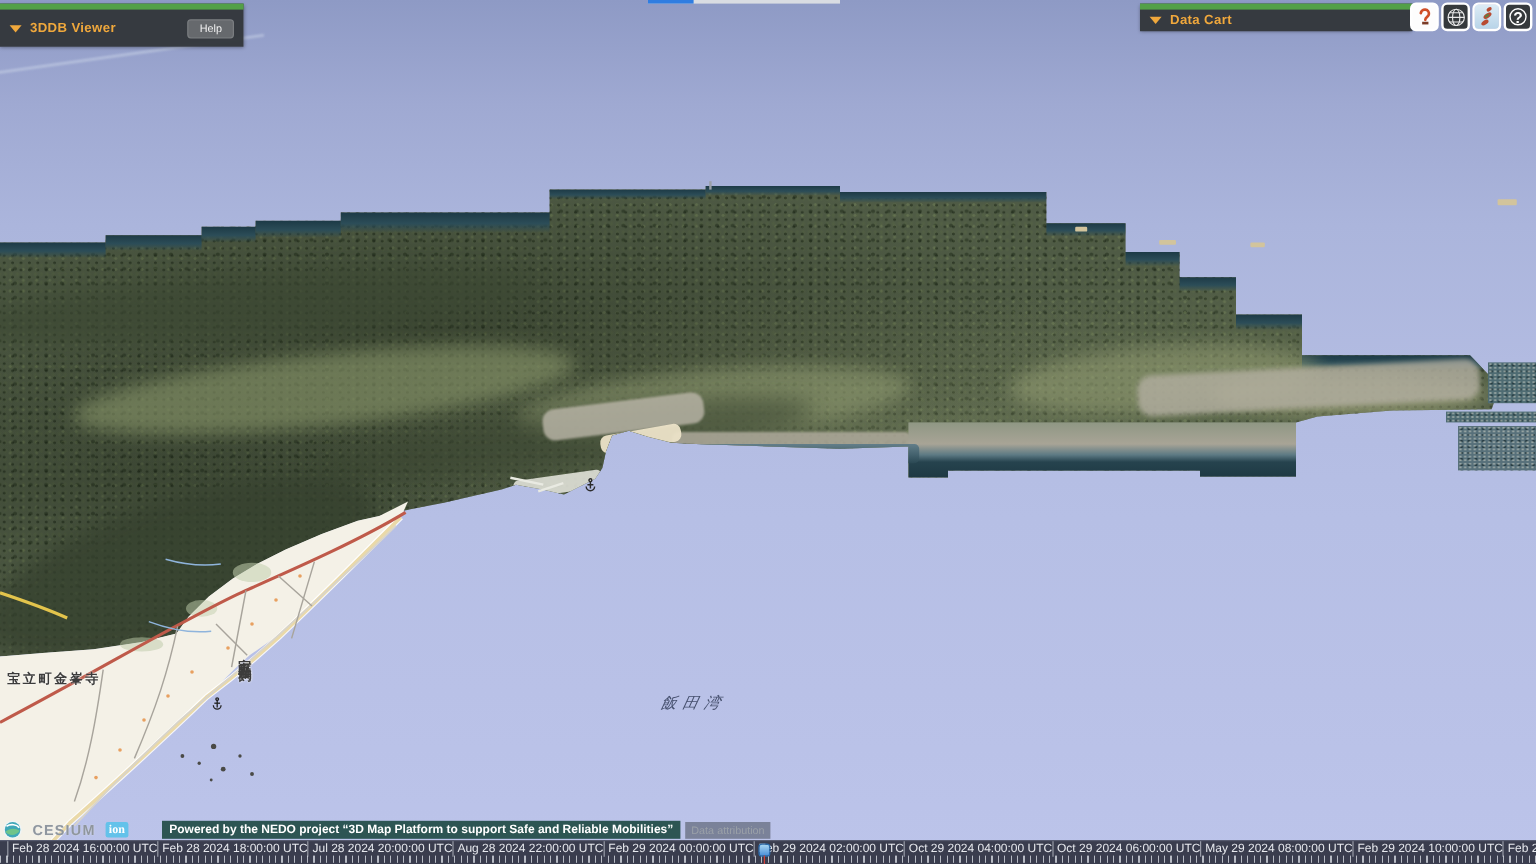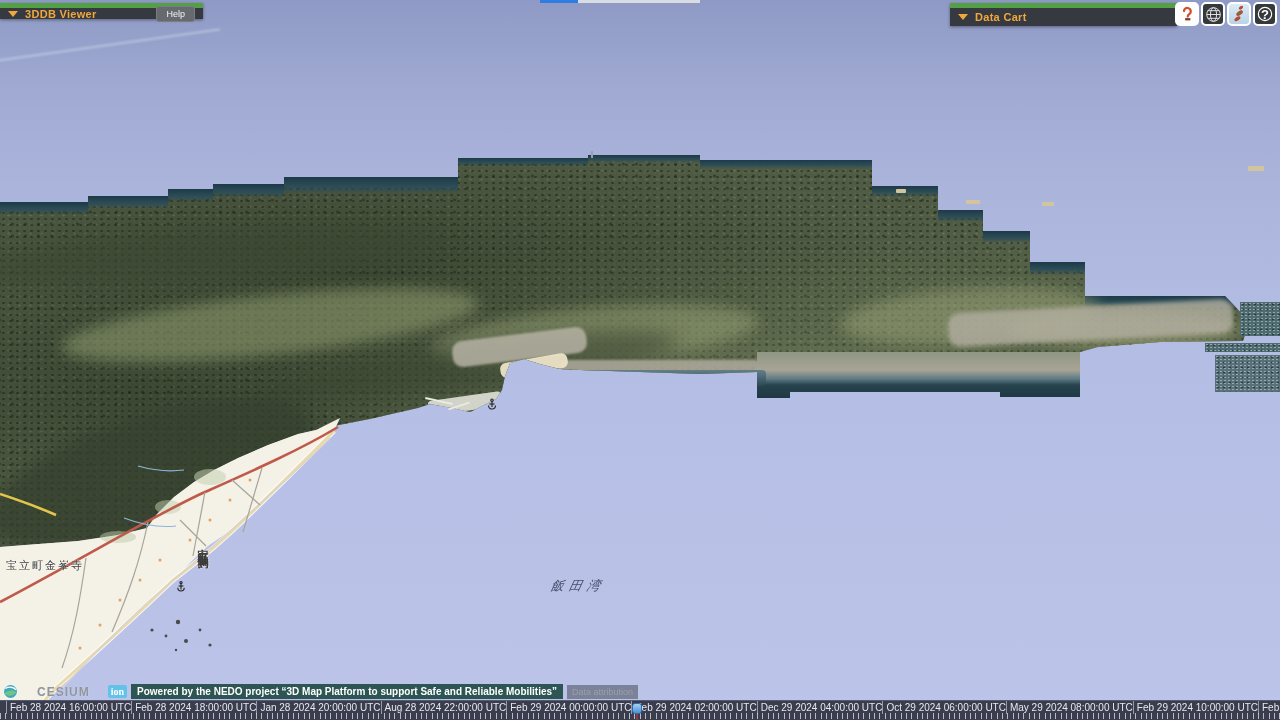--- a/index.html
+++ b/index.html
@@ -36,53 +36,53 @@
     background:linear-gradient(180deg,#8f9784 0px,#a8a496 18px,#5d7a84 27px,#26434e 33px,#1e3943 46px);}
   .tile{position:absolute;background-color:#4e6b72;
     background-image:radial-gradient(rgba(200,205,195,.6) .8px,transparent 1.2px),
       radial-gradient(rgba(20,40,45,.7) 1px,transparent 1.4px);
     background-size:4px 3px,6px 5px;}
   .speck{position:absolute;background:#d2c49c;border-radius:1px;}
   .harbor-line{position:absolute;background:#e9eae2;}
   .mini-anchor{position:absolute;}
   
   .map2d{position:absolute;left:0;top:415px;width:346px;height:290px;}
-  .map-label-h{position:absolute;left:6px;top:558px;font-size:11px;font-weight:normal;color:#3c3c3c;
+  .map-label-h{position:absolute;left:6px;top:558px;font-size:11px;font-weight:bold;color:#3c3c3c;
     letter-spacing:2px;text-shadow:0 0 2px #fff;}
   .map-label-v{position:absolute;left:195px;top:540px;font-size:11px;font-weight:bold;color:#3c3c3c;
     letter-spacing:2px;writing-mode:vertical-rl;text-shadow:0 0 2px #fff;}
   .bay-label{position:absolute;left:551px;top:577px;font-size:13px;color:#46506e;font-style:italic;
     letter-spacing:5px;transform:skewX(-12deg);}
   
   .loading-bar{position:absolute;left:540px;top:0;width:160px;height:3px;background:#d9dce2;}
   .loading-fill{height:100%;background:#2f7de1;}
-  .panel{position:absolute;top:3px;height:16px;background:rgba(50,54,58,.96);border-top:5px solid #53a047;
+  .panel{position:absolute;top:3px;height:36px;background:rgba(50,54,58,.96);border-top:5px solid #53a047;
     box-sizing:border-box;display:flex;align-items:center;box-shadow:0 1px 3px rgba(0,0,0,.4);}
   .panel-viewer{left:0;width:203px;}
   .panel-cart{left:950px;width:227px;height:23px;}
   .tri{width:0;height:0;border-left:5px solid transparent;border-right:5px solid transparent;
     border-top:6px solid #f0a83c;margin:0 7px 0 8px;}
   .panel-title{color:#f0a83c;font-size:11px;font-weight:bold;letter-spacing:.3px;}
   .help-btn{margin-left:auto;margin-right:8px;background:#66696d;color:#f2f2f2;font-size:9px;
     padding:2px 9px;border-radius:3px;border:1px solid #7a7d80;cursor:pointer;}
   .iconbar{position:absolute;right:3px;top:2px;display:flex;gap:2px;}
   .sq-icon{width:24px;height:24px;border-radius:5px;border:2px solid #fff;box-sizing:border-box;
     display:flex;align-items:center;justify-content:center;cursor:pointer;overflow:hidden;}
   .icon-white{background:#fdfdfd;}
   .icon-dark{background:#35393c;}
   .icon-sky{background:linear-gradient(180deg,#dcebf5,#b8d4e8);}
   .qmark{color:#fff;font-weight:bold;font-size:13px;line-height:1;}
   
   .attrib-row{position:absolute;left:2px;bottom:20px;display:flex;align-items:center;gap:4px;height:17px;}
-  .cesium-wordmark{display:flex;align-items:center;gap:18px;}
+  .cesium-wordmark{display:flex;align-items:center;gap:8px;}
   .cesium-text{color:#8f969e;font-weight:bold;font-size:12px;letter-spacing:1px;
     text-shadow:0 0 1px #dfe3e8;}
   .ion-badge{background:#63c2ea;color:#fff;font-size:10px;font-weight:bold;padding:1px 3px;border-radius:2px;font-family:Liberation Serif, serif;}
   .nedo-chip{background:rgba(25,70,62,.88);color:#fff;font-size:10px;font-weight:bold;
-    padding:2px 6px;white-space:nowrap;}
+    padding:2px 6px;white-space:nowrap;margin-left:24px;}
   .dataattr-chip{background:rgba(45,50,55,.45);color:#9aa0a8;font-size:9px;padding:2px 5px;cursor:pointer;text-align:right;}
   
   .timeline{position:absolute;left:0;bottom:0;width:1280px;height:20px;background:#3a3d4e;
     border-top:1px solid #565a6e;box-sizing:border-box;cursor:pointer;}
   .tl-cells{position:absolute;left:6px;top:0;display:flex;height:13px;}
   .tl-cell{flex:0 0 106.67px;border-left:1px solid rgba(230,234,240,.55);color:#e7e9ee;font-size:10px;
     line-height:13px;padding-left:3px;white-space:nowrap;overflow:visible;box-sizing:border-box;text-align:right;}
   .tl-ticks{position:absolute;left:0;bottom:1px;width:100%;height:6px;
     background:repeating-linear-gradient(90deg,rgba(225,229,236,.75) 0 1px,transparent 1px 5.33px);}
   .tl-marker{position:absolute;top:2px;width:10px;height:11px;transform:translateX(-50%);
@@ -286,25 +286,25 @@
       <span class="ion-badge">ion</span>
     </span>
     <span class="nedo-chip">Powered by the NEDO project “3D Map Platform to support Safe and Reliable Mobilities”</span>
     <span class="dataattr-chip">Data attribution</span>
   </div>
 
   <div class="timeline">
     <div class="tl-cells" id="tl-cells">
         <div class="tl-cell">Feb 28 2024 16:00:00 UTC</div>
         <div class="tl-cell">Feb 28 2024 18:00:00 UTC</div>
-        <div class="tl-cell">Jan 28 2024 20:00:00 UTC</div>
+        <div class="tl-cell">Jul 28 2024 20:00:00 UTC</div>
         <div class="tl-cell">Aug 28 2024 22:00:00 UTC</div>
         <div class="tl-cell">Feb 29 2024 00:00:00 UTC</div>
         <div class="tl-cell">Feb 29 2024 02:00:00 UTC</div>
-        <div class="tl-cell">Dec 29 2024 04:00:00 UTC</div>
+        <div class="tl-cell">Oct 29 2024 04:00:00 UTC</div>
         <div class="tl-cell">Oct 29 2024 06:00:00 UTC</div>
         <div class="tl-cell">May 29 2024 08:00:00 UTC</div>
         <div class="tl-cell">Feb 29 2024 10:00:00 UTC</div>
         <div class="tl-cell">Feb 29 2024 12:00:00 UTC</div>
       </div>
     <div class="tl-ticks"></div>
     <div class="tl-marker" style="left: 49.8%;"></div>
     <div class="tl-needle" style="left: 49.8%;"></div>
   </div>
 

